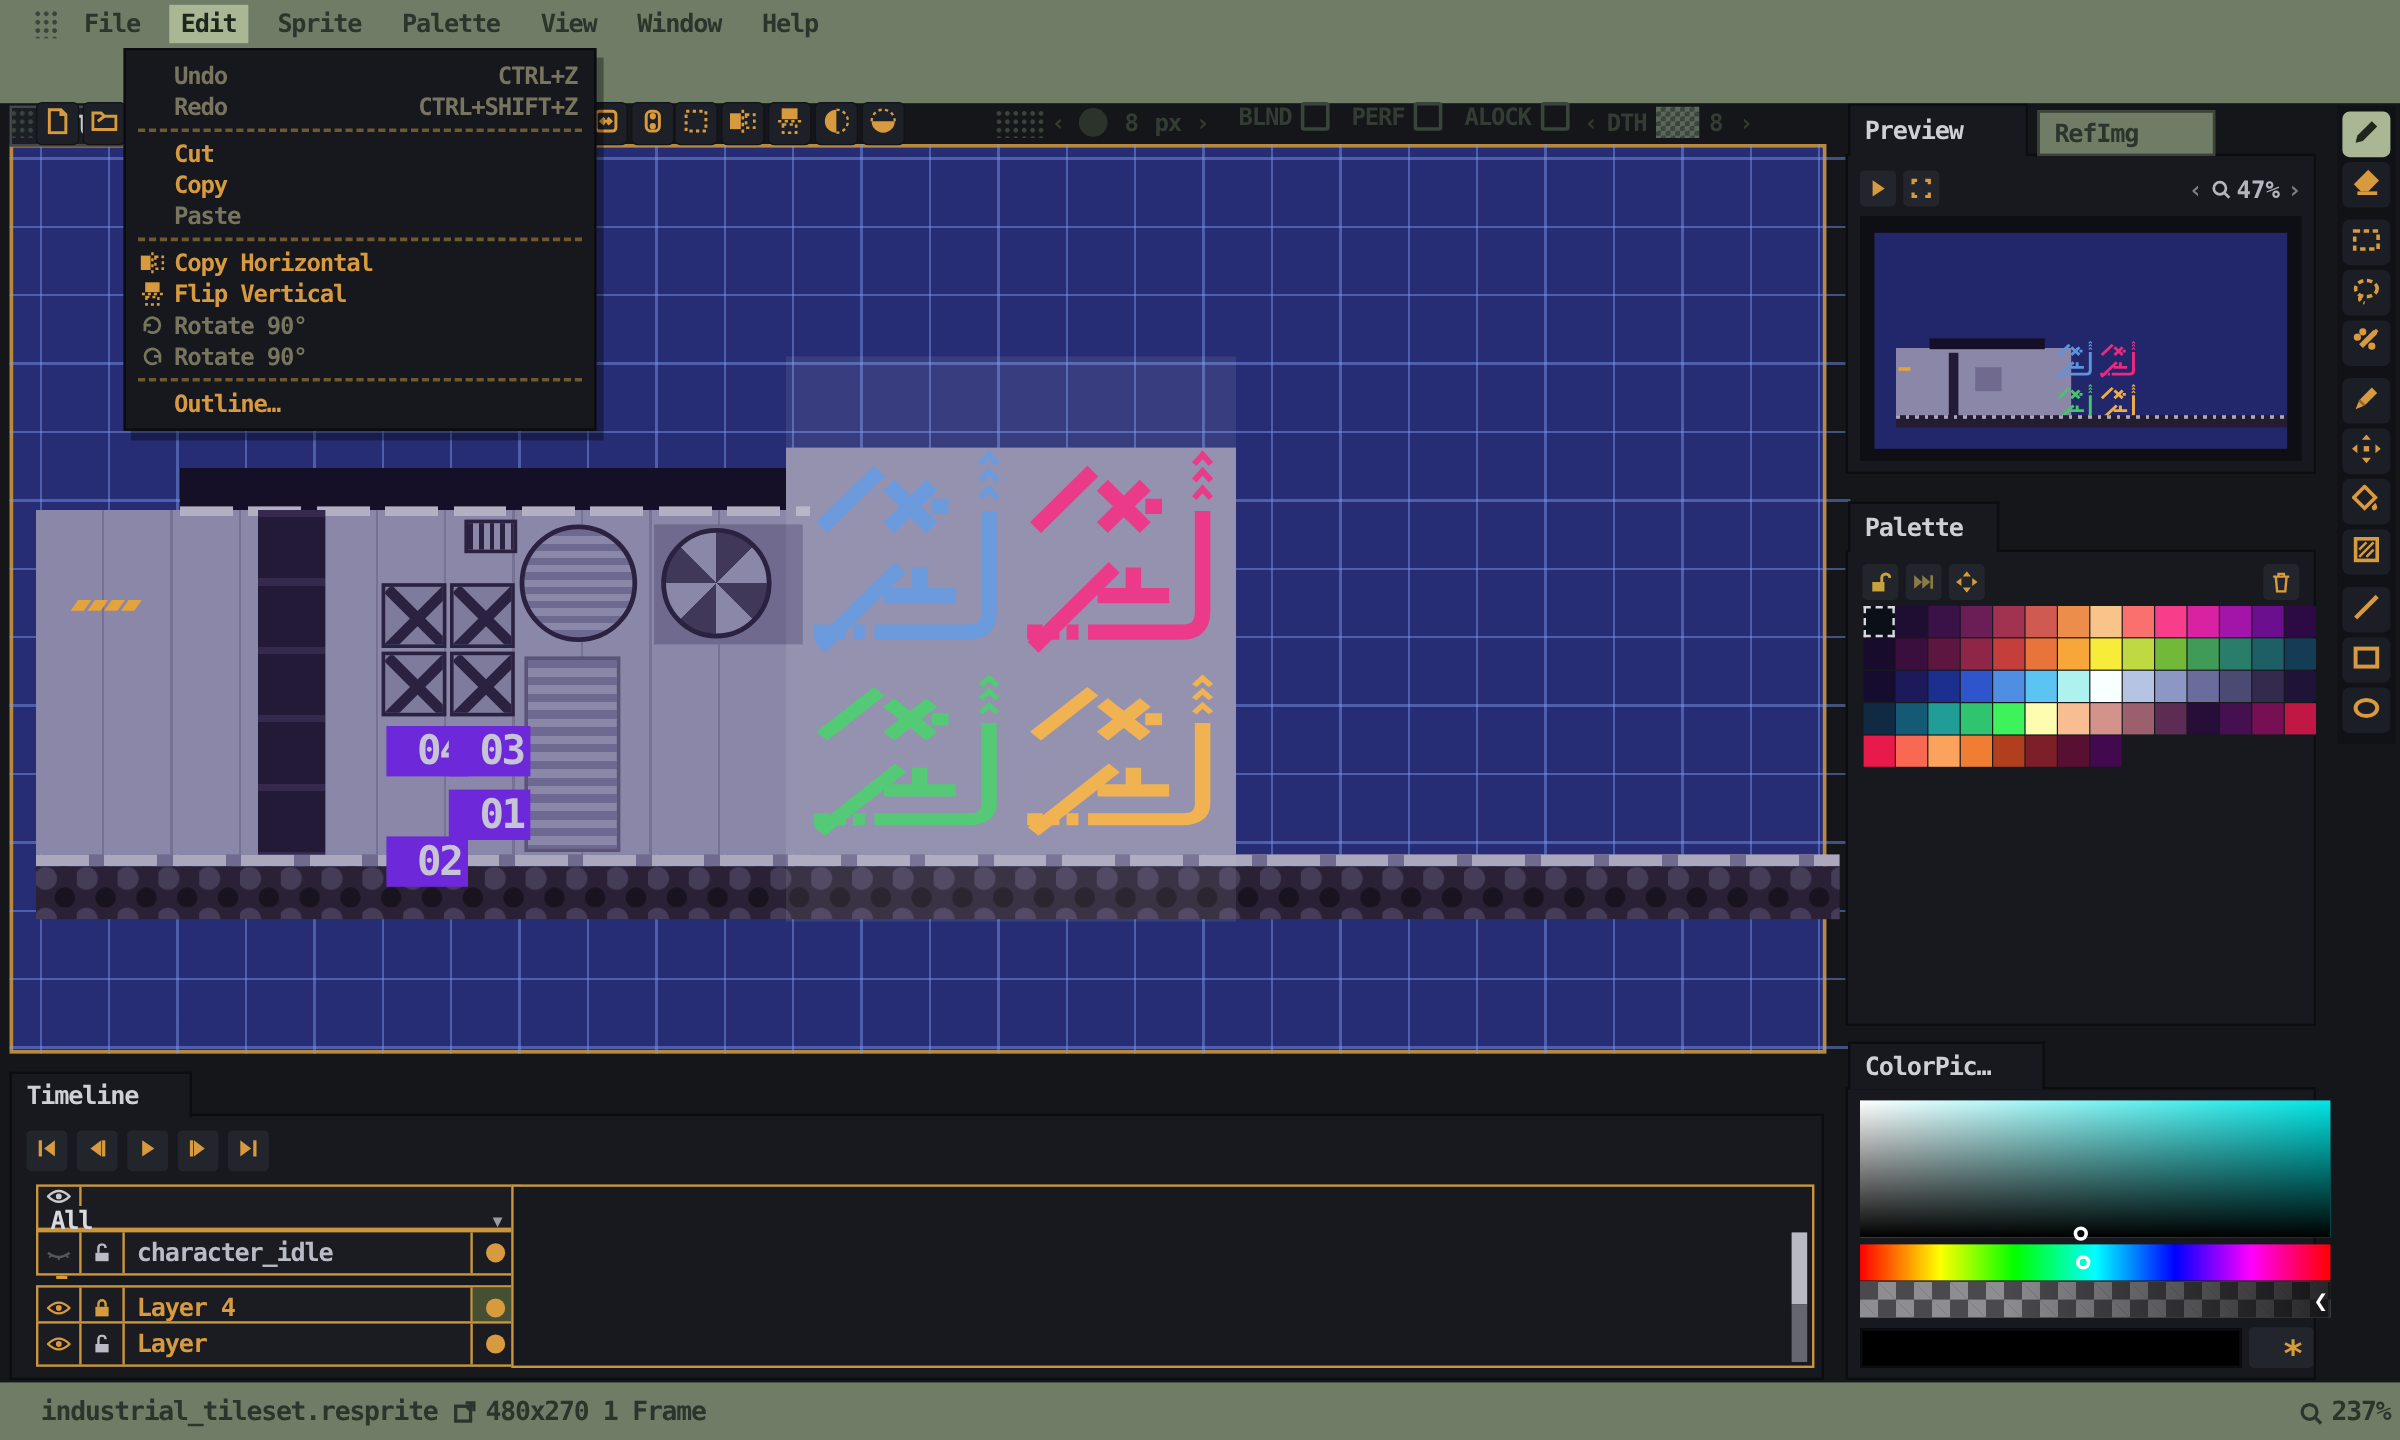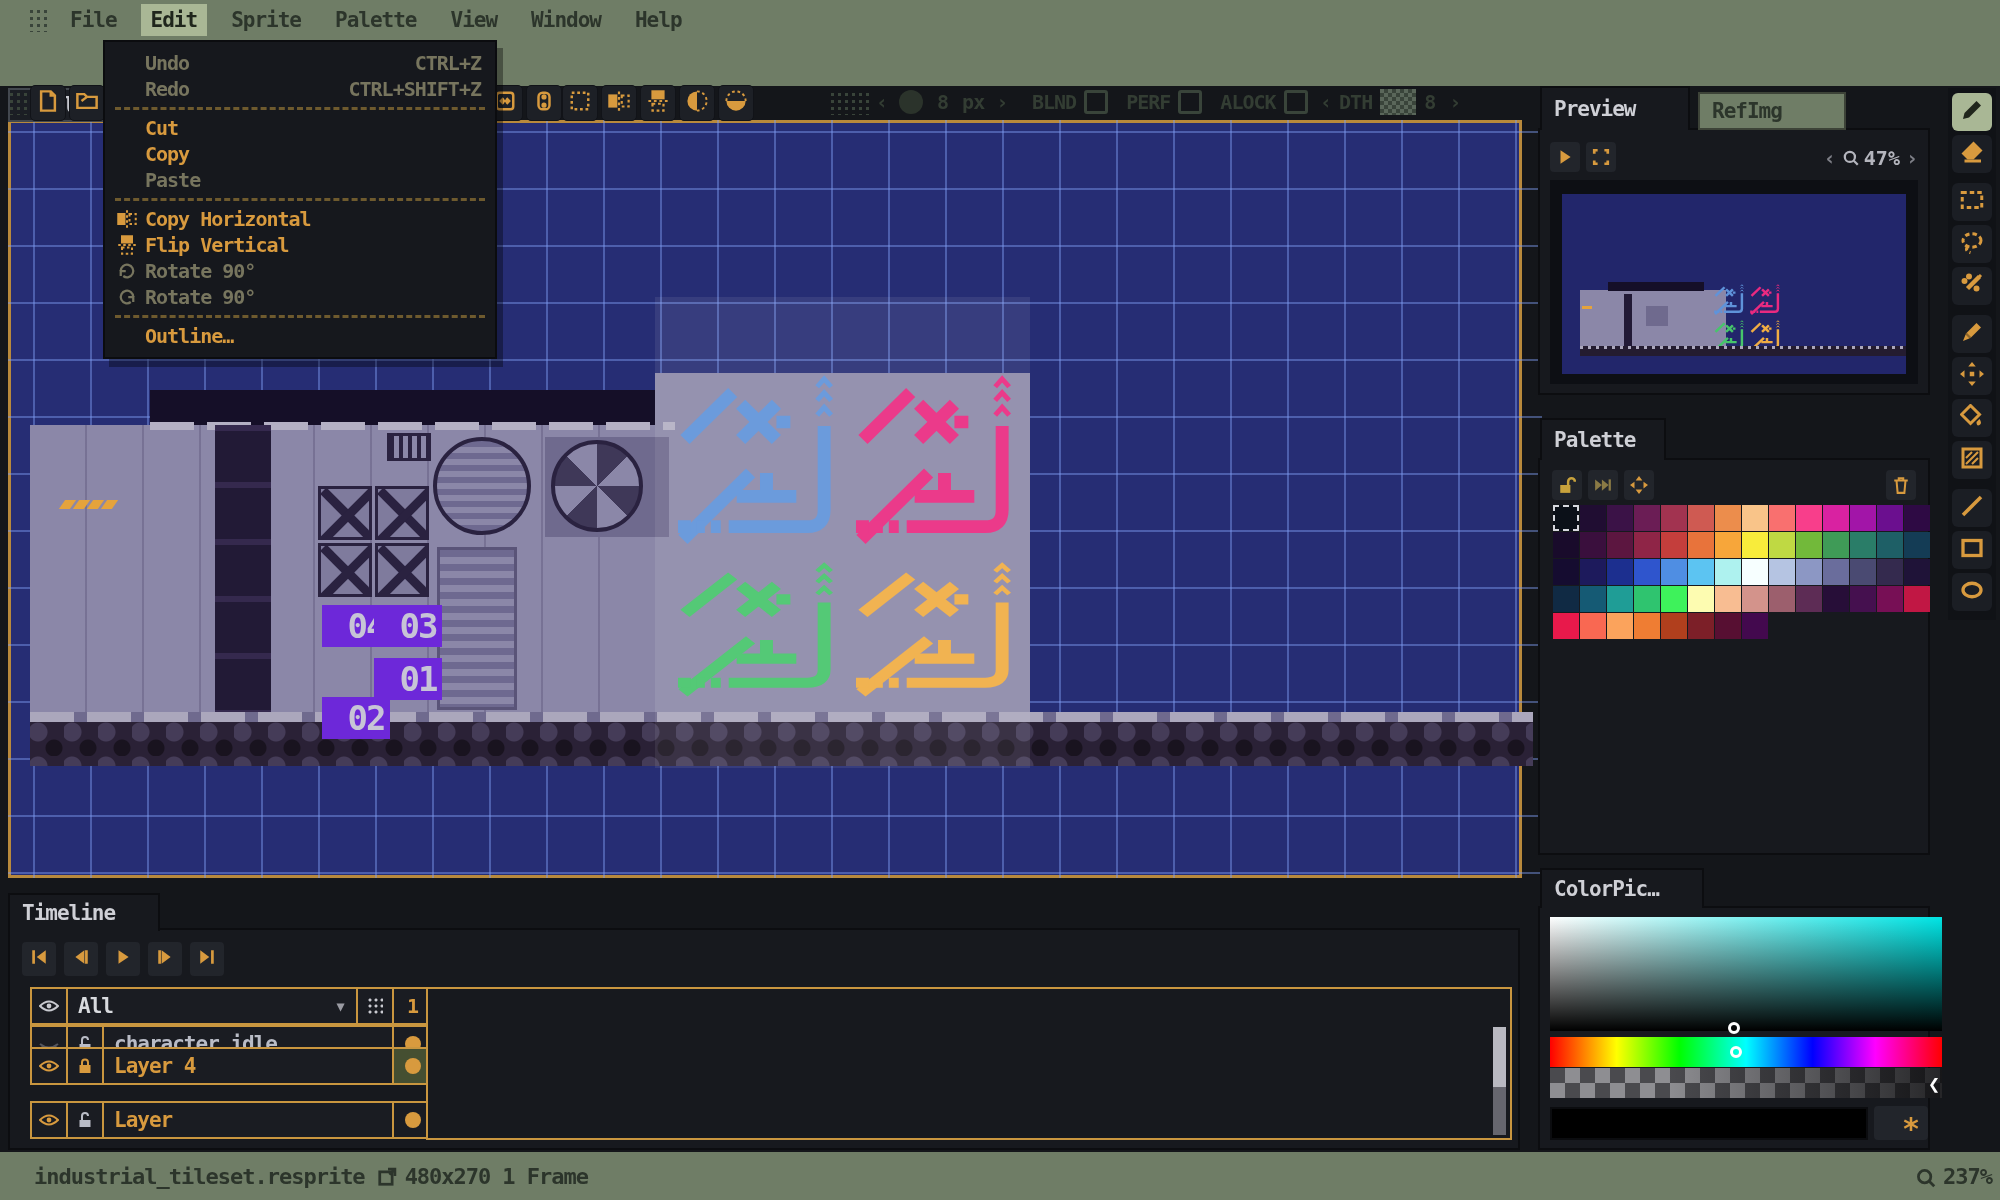--- a/index.html
+++ b/index.html
@@ -178,21 +178,21 @@
         </div>
       </div>
     <div class="dots abs" style="left:829px;top:51px;"></div>
     <div class="abs tb-olive" style="left:856px;top:45px;display:flex;align-items:center;height:34px;">
       <span style="margin-right:12px;">‹</span>
       <span style="width:24px;height:24px;border-radius:50%;background:#2b332b;margin-right:14px;"></span>
       <span style="margin-right:14px;">8</span>
       <span style="margin-right:12px;">px</span>
       <span>›</span>
     </div>
-    <div class="abs tb-olive" id="toggles" style="left:1012px;top:45px;display:flex;align-items:center;height:34px;">
+    <div class="abs tb-olive" id="toggles" style="left:1012px;top:45px;display:flex;align-items:flex-start;height:34px;">
         <span>BLND</span>
         <span class="chk"></span>
         <span>PERF</span>
         <span class="chk"></span>
         <span>ALOCK</span>
         <span class="chk"></span>
       </div>
     <div class="abs tb-olive" style="left:1300px;top:45px;display:flex;align-items:center;height:34px;">
       <span style="margin-right:8px;">‹</span>
       <span>DTH</span>
@@ -624,21 +624,21 @@
             </svg></span>
         </div>
         <div class="trbtn">
           <span><svg viewBox="0 0 16 16" fill="currentColor">
               <path d="M2 2 L10 8 L2 14z"></path>
               <rect x="11.6" y="2" width="2.4" height="12"></rect>
             </svg></span>
         </div>
       </div>
 
-    <div class="lrow" style="top:57px;">
+    <div class="lrow" style="top:57px;flex-direction:column;">
       <div class="lcell icon16 eye-w" style="width:36px;">
         <svg viewBox="0 0 20 14" fill="none">
             <path d="M1 7 Q10 -2 19 7 Q10 16 1 7z" stroke="currentColor" stroke-width="2"></path>
             <circle cx="10" cy="7" r="2.4" fill="currentColor"></circle>
           </svg>
       </div>
       <div class="lcell lname" style="color:#d8dade;">
         <span>All</span>
         <span style="margin-left:auto;padding-right:10px;color:#9a9ba3;">▾</span>
       </div>
@@ -663,21 +663,21 @@
               <path d="M4 8 V4 a3 3 0 0 1 6 0" stroke="currentColor" stroke-width="2" fill="none"></path>
             </svg>
           </div>
           <div class="lcell lname" style="color: rgb(185, 188, 198);">
             <span>character_idle</span>
           </div>
           <div class="lcell last dotcell">
             <span class="fdot"></span>
           </div>
         </div>
-        <div class="lrow" style="top: 117px;">
+        <div class="lrow" style="top: 141px;">
           <div class="lcell icon16 eye-o" style="width: 36px;">
             <svg viewBox="0 0 20 14" fill="none">
               <path d="M1 7 Q10 -2 19 7 Q10 16 1 7z" stroke="currentColor" stroke-width="2"></path>
               <circle cx="10" cy="7" r="2.4" fill="currentColor"></circle>
             </svg>
           </div>
           <div class="lcell icon16 lock-o" style="width: 36px;">
             <svg viewBox="0 0 14 16">
               <rect x="1.5" y="7" width="11" height="8" fill="currentColor"></rect>
               <path d="M4 7 V4.5 a3 3 0 0 1 6 0 V7" stroke="currentColor" stroke-width="2" fill="none"></path>

